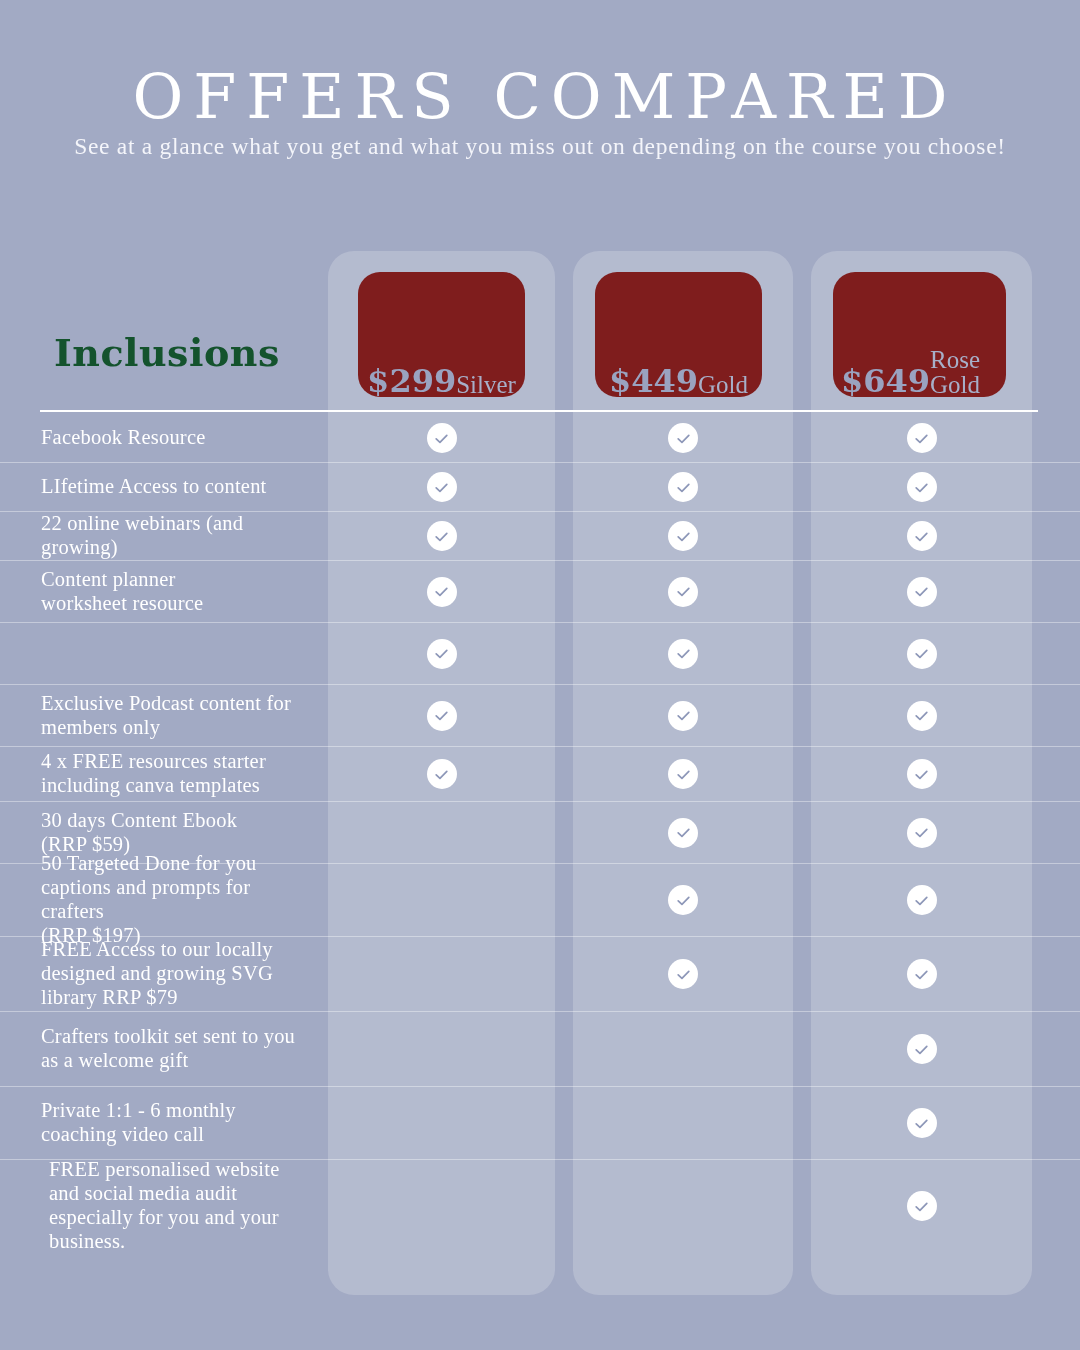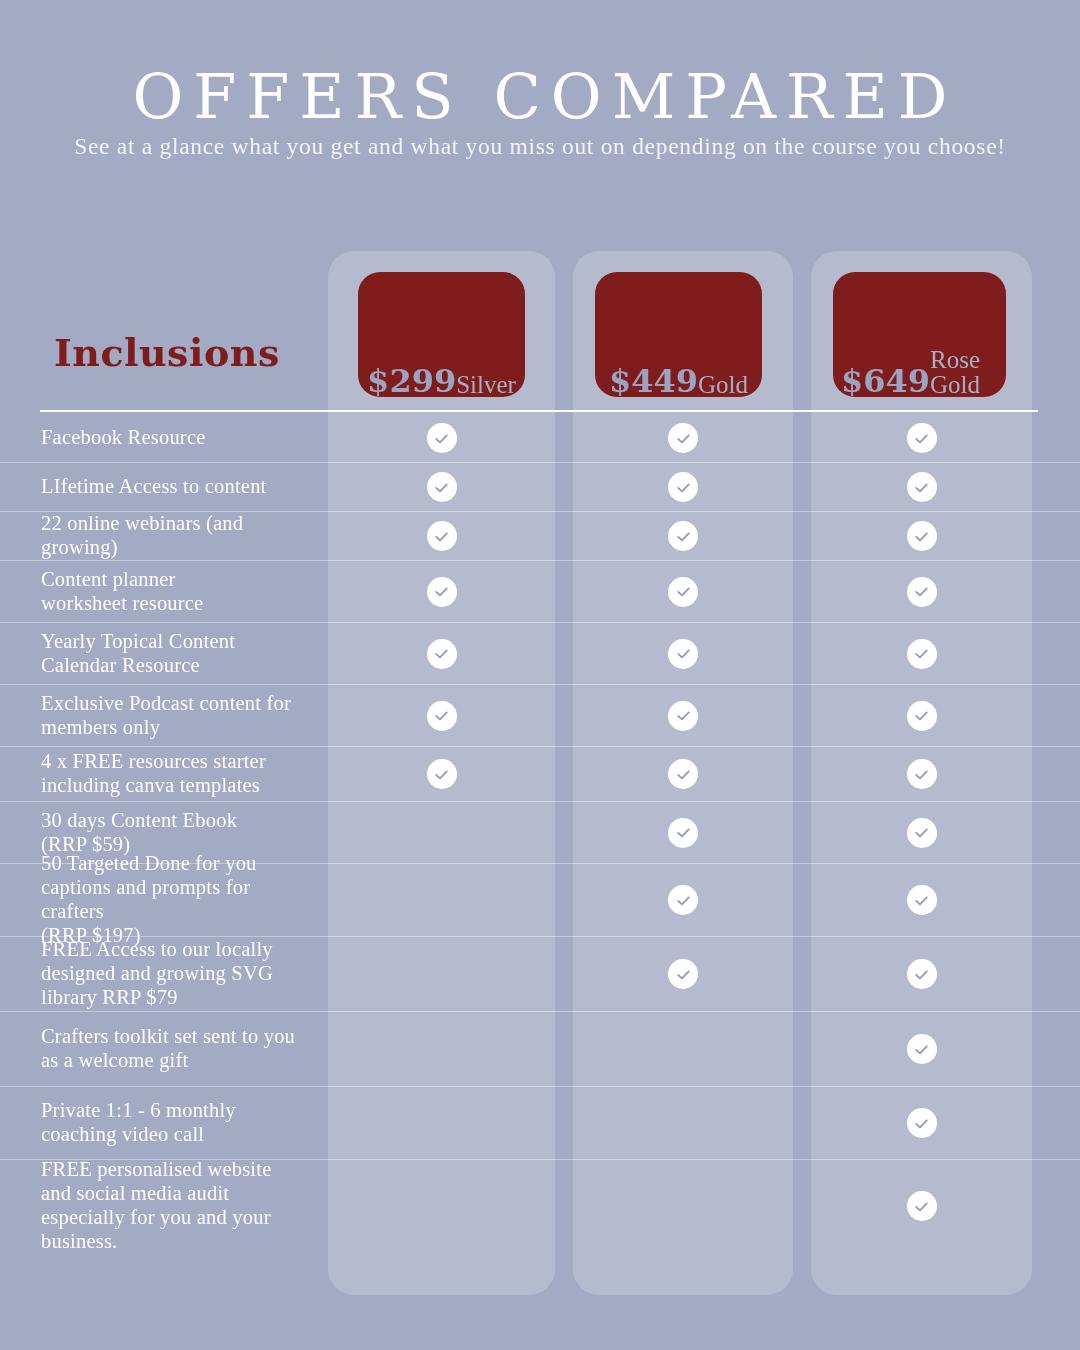--- a/index.html
+++ b/index.html
@@ -91,21 +91,21 @@
     line-height:1;
   }
 
   
   .inclusions-label {
     position:absolute;
     left:54px; top:330px;
     font-family:"DejaVu Serif", serif;
     font-size:38px;
     font-weight:700;
-    color:#7f1d1d;
+    color:#14532d;
     letter-spacing:0.5px;
   }
 
   
   .header-rule {
     position:absolute;
     left:40px; top:410px;
     width:998px; height:2px;
     background:#ffffff;
     z-index:4;
@@ -300,22 +300,20 @@
           <div class="cell c2">
             <span class="check">
               <svg width="17" height="17" viewBox="0 0 24 24" fill="none" stroke="#8d97b8" stroke-width="2.4" stroke-linecap="round" stroke-linejoin="round">
                 <polyline points="4.5,12.5 9.8,17.5 19.5,7.5"></polyline>
               </svg>
             </span>
           </div>
         </div>
       </div>
       <div class="row" style="height: 62px;">
-        <div class="row-label">Yearly Topical Content
-Calendar Resource</div>
         <div class="cells">
           <div class="cell c0">
             <span class="check">
               <svg width="17" height="17" viewBox="0 0 24 24" fill="none" stroke="#8d97b8" stroke-width="2.4" stroke-linecap="round" stroke-linejoin="round">
                 <polyline points="4.5,12.5 9.8,17.5 19.5,7.5"></polyline>
               </svg>
             </span>
           </div>
           <div class="cell c1">
             <span class="check">
@@ -517,21 +515,21 @@
           </div>
           <div class="cell c2">
             <span class="check">
               <svg width="17" height="17" viewBox="0 0 24 24" fill="none" stroke="#8d97b8" stroke-width="2.4" stroke-linecap="round" stroke-linejoin="round">
                 <polyline points="4.5,12.5 9.8,17.5 19.5,7.5"></polyline>
               </svg>
             </span>
           </div>
         </div>
       </div>
-      <div class="row" style="height: 92px;">
+      <div class="row" style="height: 92px; padding-left: 8px;">
         <div class="row-label">FREE personalised website
 and social media audit
 especially for you and your
 business.</div>
         <div class="cells">
           <div class="cell c0">
             <span class="check hidden">
               <svg width="17" height="17" viewBox="0 0 24 24" fill="none" stroke="#8d97b8" stroke-width="2.4" stroke-linecap="round" stroke-linejoin="round">
                 <polyline points="4.5,12.5 9.8,17.5 19.5,7.5"></polyline>
               </svg>

